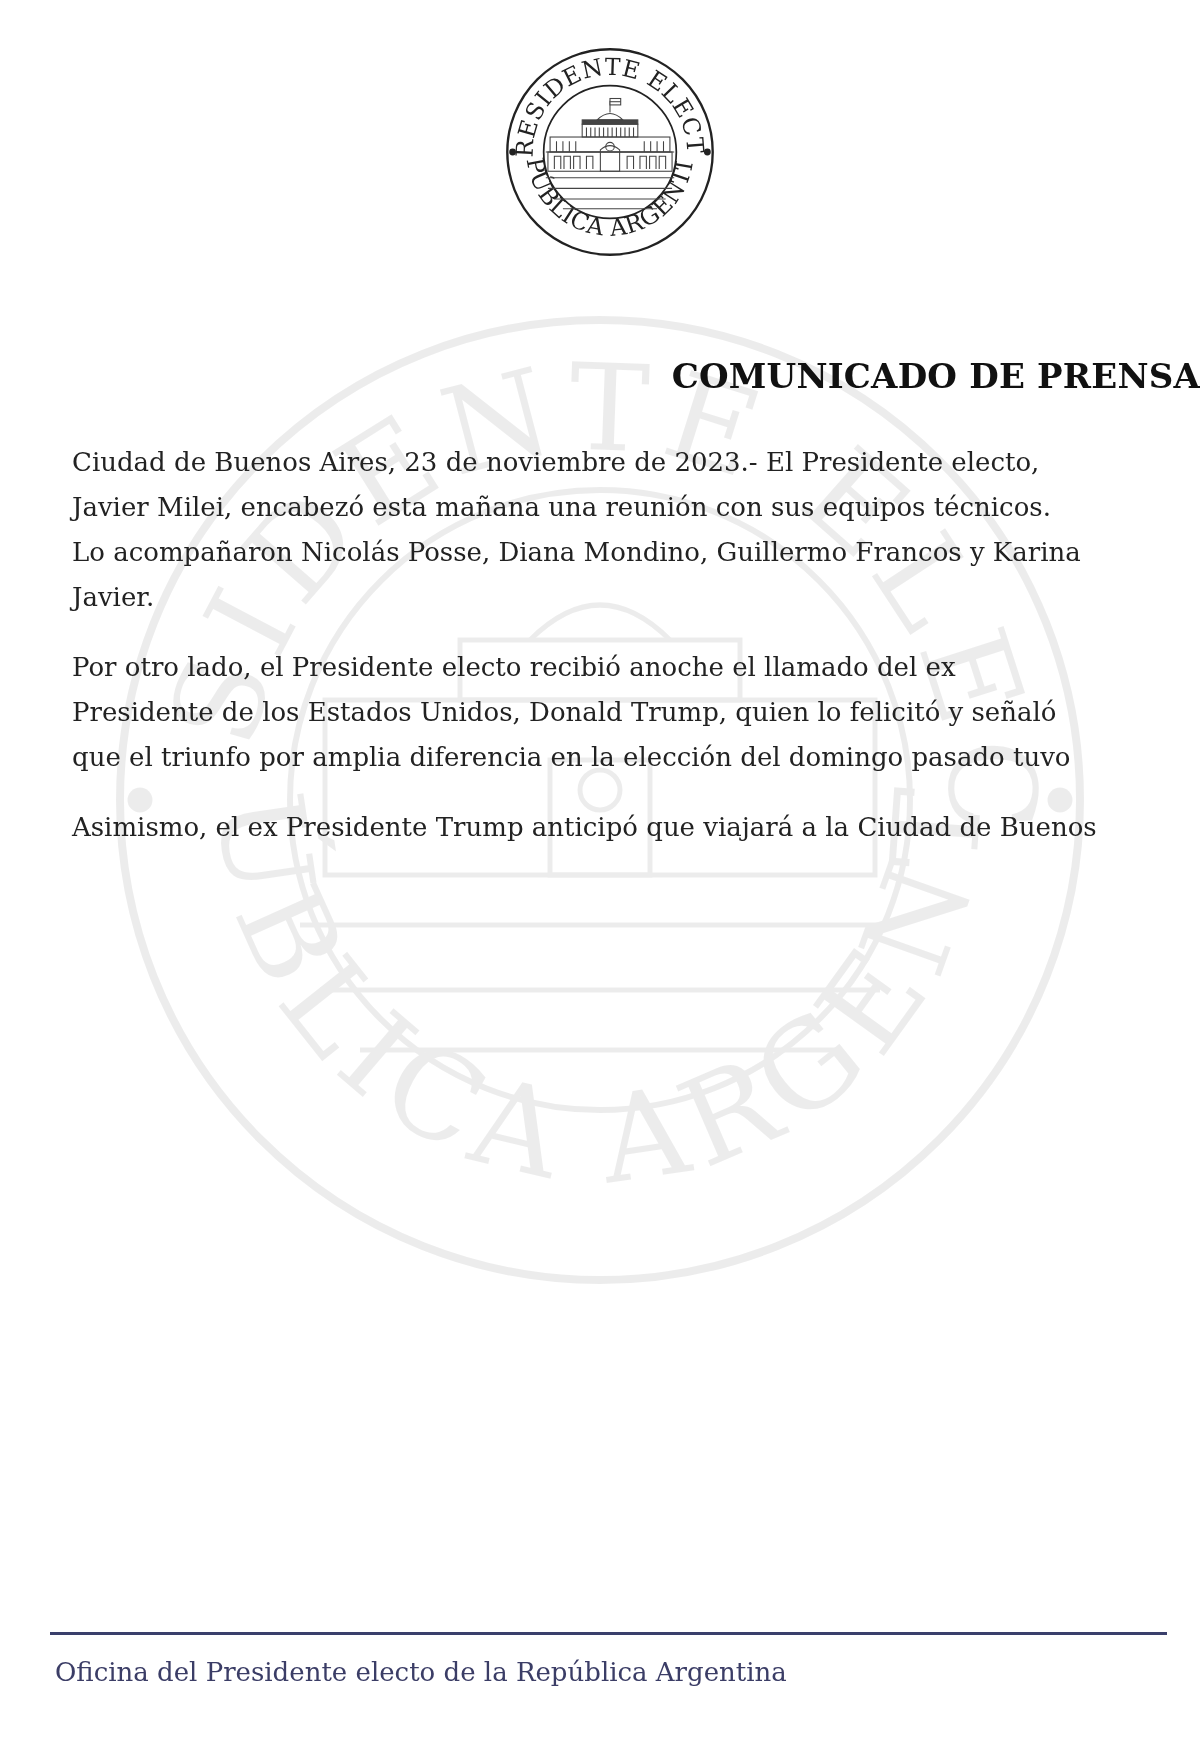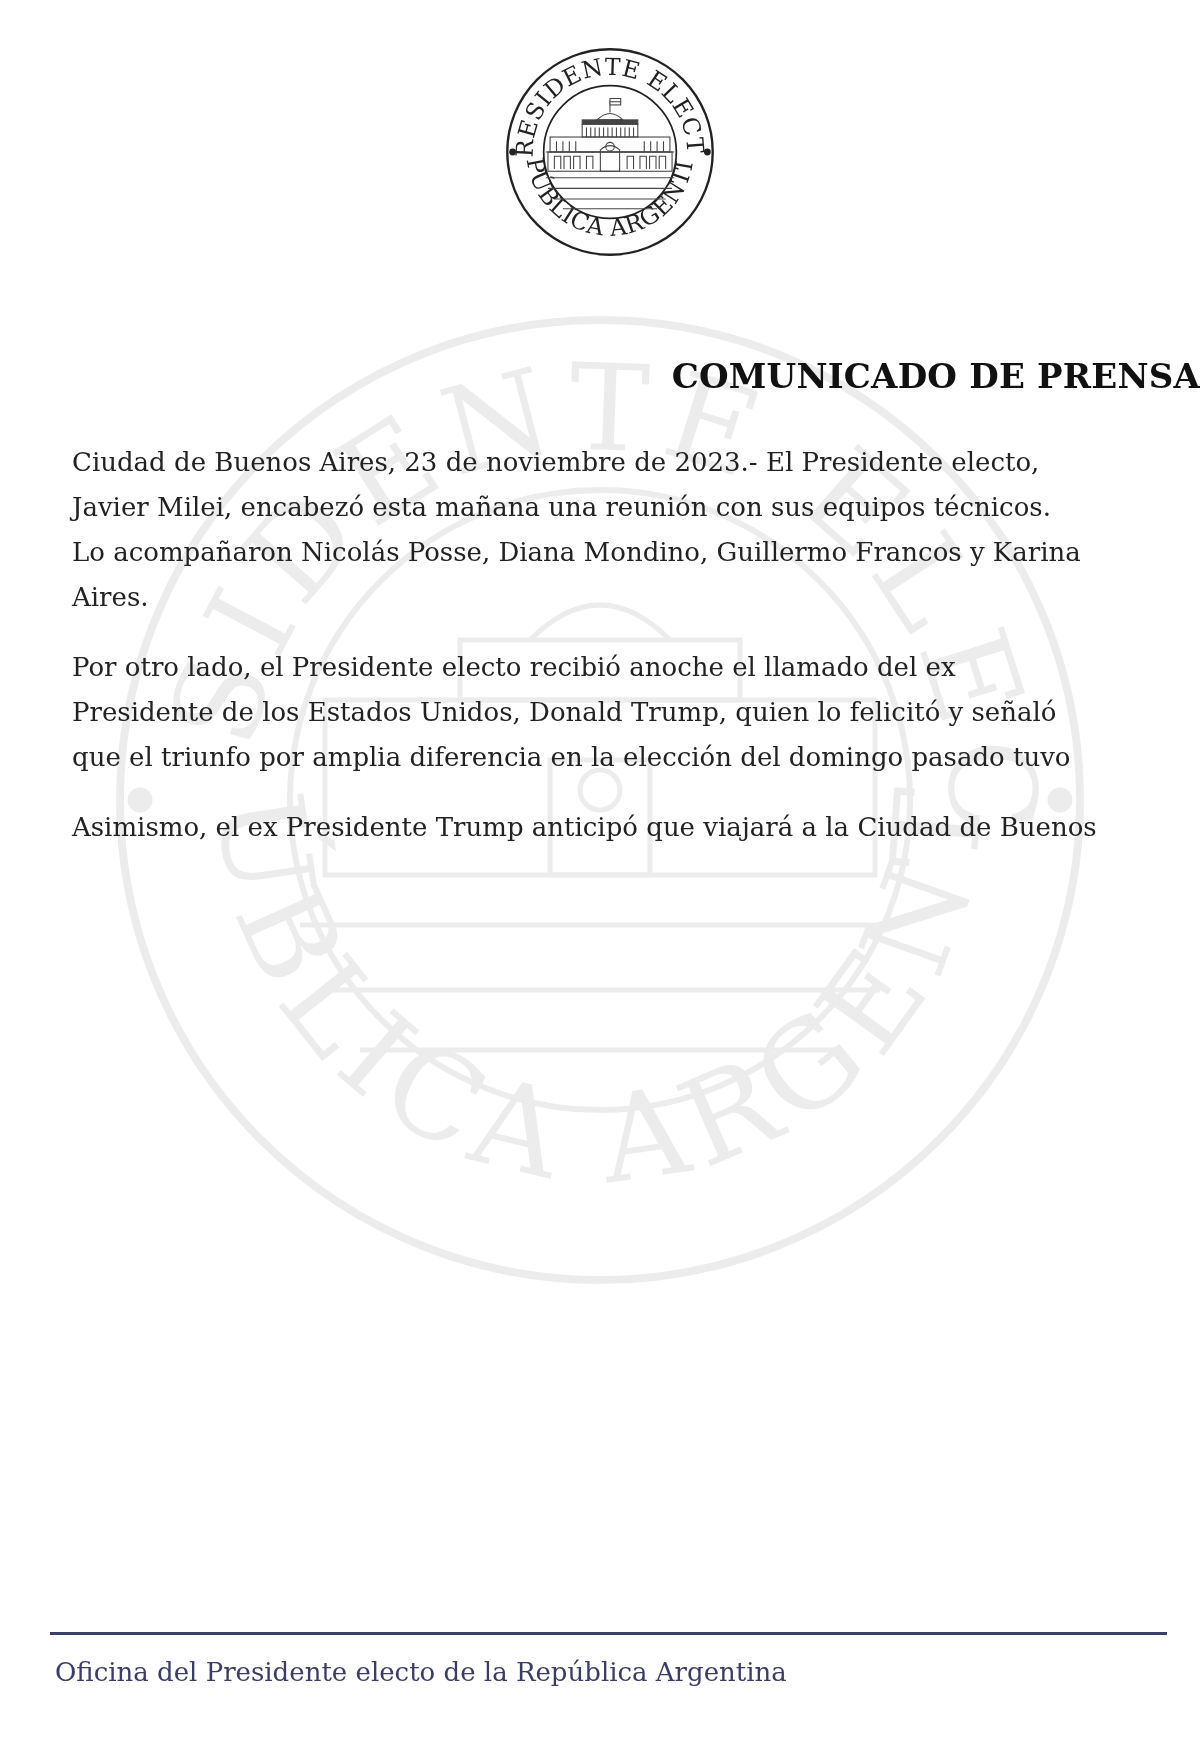--- a/index.html
+++ b/index.html
@@ -101,21 +101,21 @@
     </g>
   </svg>
 
   <h1 class="title">COMUNICADO DE PRENSA</h1>
 
   <div class="body-text">
     <p>
       <span class="line">Ciudad de Buenos Aires, 23 de noviembre de 2023.- El Presidente electo,</span>
       <span class="line">Javier Milei, encabezó esta mañana una reunión con sus equipos técnicos.</span>
       <span class="line">Lo acompañaron Nicolás Posse, Diana Mondino, Guillermo Francos y Karina</span>
-      <span class="line">Aires.</span>
+      <span class="line">Javier.</span>
     </p>
     <p>
       <span class="line">Por otro lado, el Presidente electo recibió anoche el llamado del ex</span>
       <span class="line">Presidente de los Estados Unidos, Donald Trump, quien lo felicitó y señaló</span>
       <span class="line">que el triunfo por amplia diferencia en la elección del domingo pasado tuvo</span>
     </p>
     <p>
       <span class="line">Asimismo, el ex Presidente Trump anticipó que viajará a la Ciudad de Buenos</span>
     </p>
   </div>

